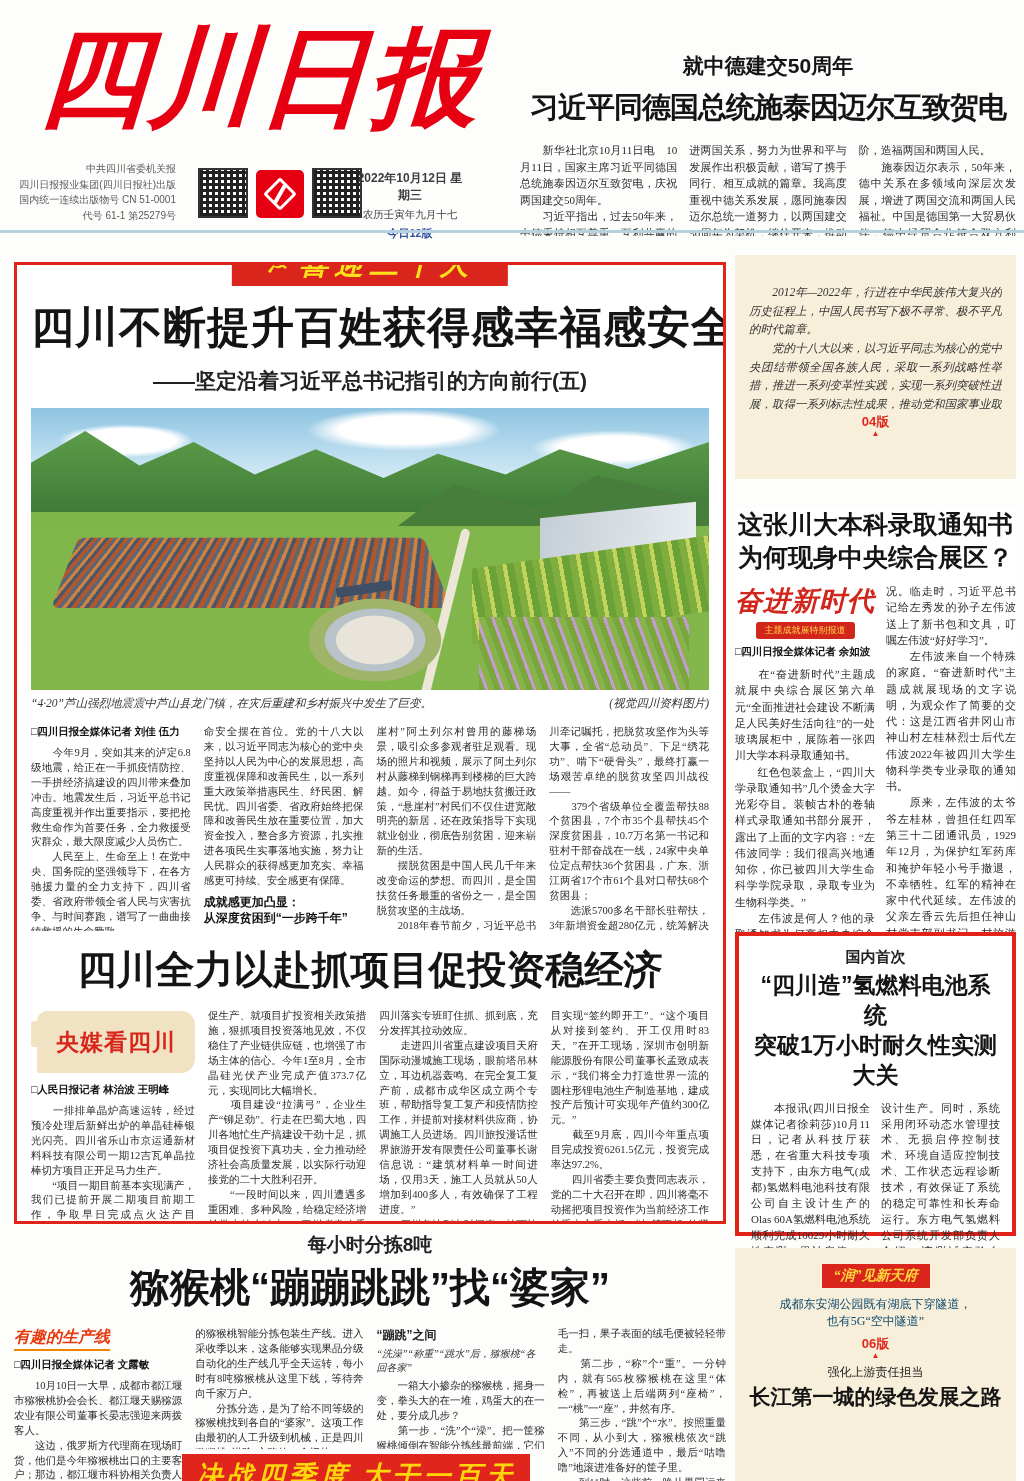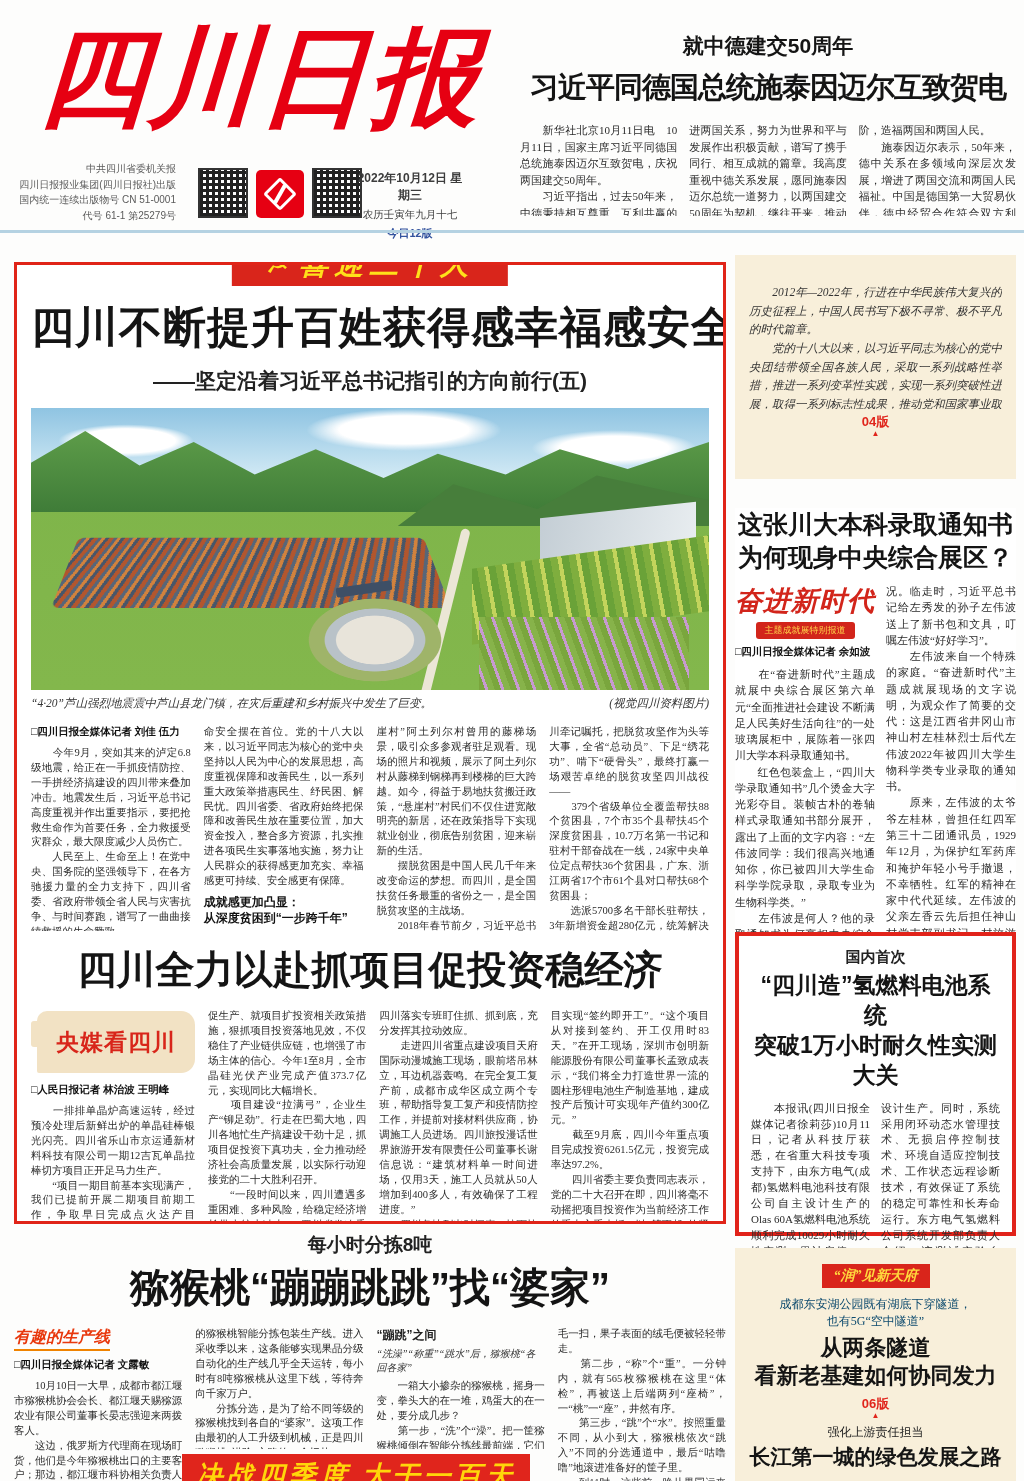--- a/index.html
+++ b/index.html
@@ -31,21 +31,21 @@
   #qr2 { left:312px; top:168px; }
   #masthead-emblem { position:absolute; left:256px; top:170px; width:48px; height:48px; background:#e60012; border-radius:5px; }
   #masthead-emblem .diamond { position:absolute; left:12px; top:12px; width:24px; height:24px; border:3px solid #fff; transform:rotate(45deg); border-radius:3px; }
   #masthead-emblem .slash { position:absolute; left:22px; top:14px; width:4px; height:20px; background:#fff; transform:rotate(30deg); }
   #dateblock { position:absolute; left:352px; top:170px; width:116px; text-align:center; font-family:"Liberation Sans","DejaVu Sans",sans-serif; color:#3c3c3c; }
   #dateblock .d1 { font-size:12px; font-weight:700; }
   #dateblock .d2 { font-size:10.5px; margin-top:4px; }
   #dateblock .d3 { font-size:11px; font-weight:700; margin-top:4px; color:#33539e; }
 
   
-  #topright { position:absolute; left:520px; top:32px; width:496px; }
+  #topright { position:absolute; left:520px; top:52px; width:496px; }
   #topright .kicker { text-align:center; font-size:21px; font-weight:800; }
   #topright .headline { text-align:center; font-size:29px; margin-top:8px; letter-spacing:-1px; white-space:nowrap; }
   #topright .cols { display:flex; gap:12px; margin-top:14px; height:94px; overflow:hidden; }
   #topright .col { flex:1; font-size:11px; line-height:1.5; }
 
   #top-divider { position:absolute; left:0; top:230px; width:1024px; height:3px; background:#b5d2e2; }
 
   
   #mainbox { position:absolute; left:14px; top:262px; width:712px; height:962px; border:3px solid #e02418; background:#fff; padding:0 14px; overflow:hidden; }
   #banner20 { position:absolute; left:50%; top:-21px; transform:translateX(-50%); background:#d9251b; padding:3px 34px; height:42px; display:flex; align-items:center; gap:10px; }
@@ -312,22 +312,20 @@
         <div class="body-text">设计生产。同时，系统采用闭环动态水管理技术、无损启停控制技术、环境自适应控制技术、工作状态远程诊断技术，有效保证了系统的稳定可靠性和长寿命运行。东方电气氢燃料公司系统开发部负责人介绍，该测试实验自2020年底开始，至2022年9月中旬完成第一阶段1万小时实测。
 　　据了解，一般乘用氢能汽车燃料电池寿命需至少在5000小时，商用车需达到1.5万小时至2万小时。氢燃料电池系统实测1万小时衰减率小于5%，意味着在保障氢能汽车经济性和动力性基础上，已可进入规模化区域示范应用阶段。</div>
       </div>
     </div>
   </div>
 
   <div id="sb-teasers" class="sidebox">
     <div id="run-label">“润”见新天府</div>
     <div class="kicker">成都东安湖公园既有湖底下穿隧道，
 也有5G“空中隧道”</div>
-    <div class="h1 hei">从两条隧道
-看新老基建如何协同发力</div>
     <div class="page-ref">
       <span>06版</span>
       <span class="tri">▲</span>
     </div>
     <div class="kicker2">强化上游责任担当</div>
     <div class="h2 hei">长江第一城的绿色发展之路</div>
     
   </div>
 
   <div id="kiwi">

